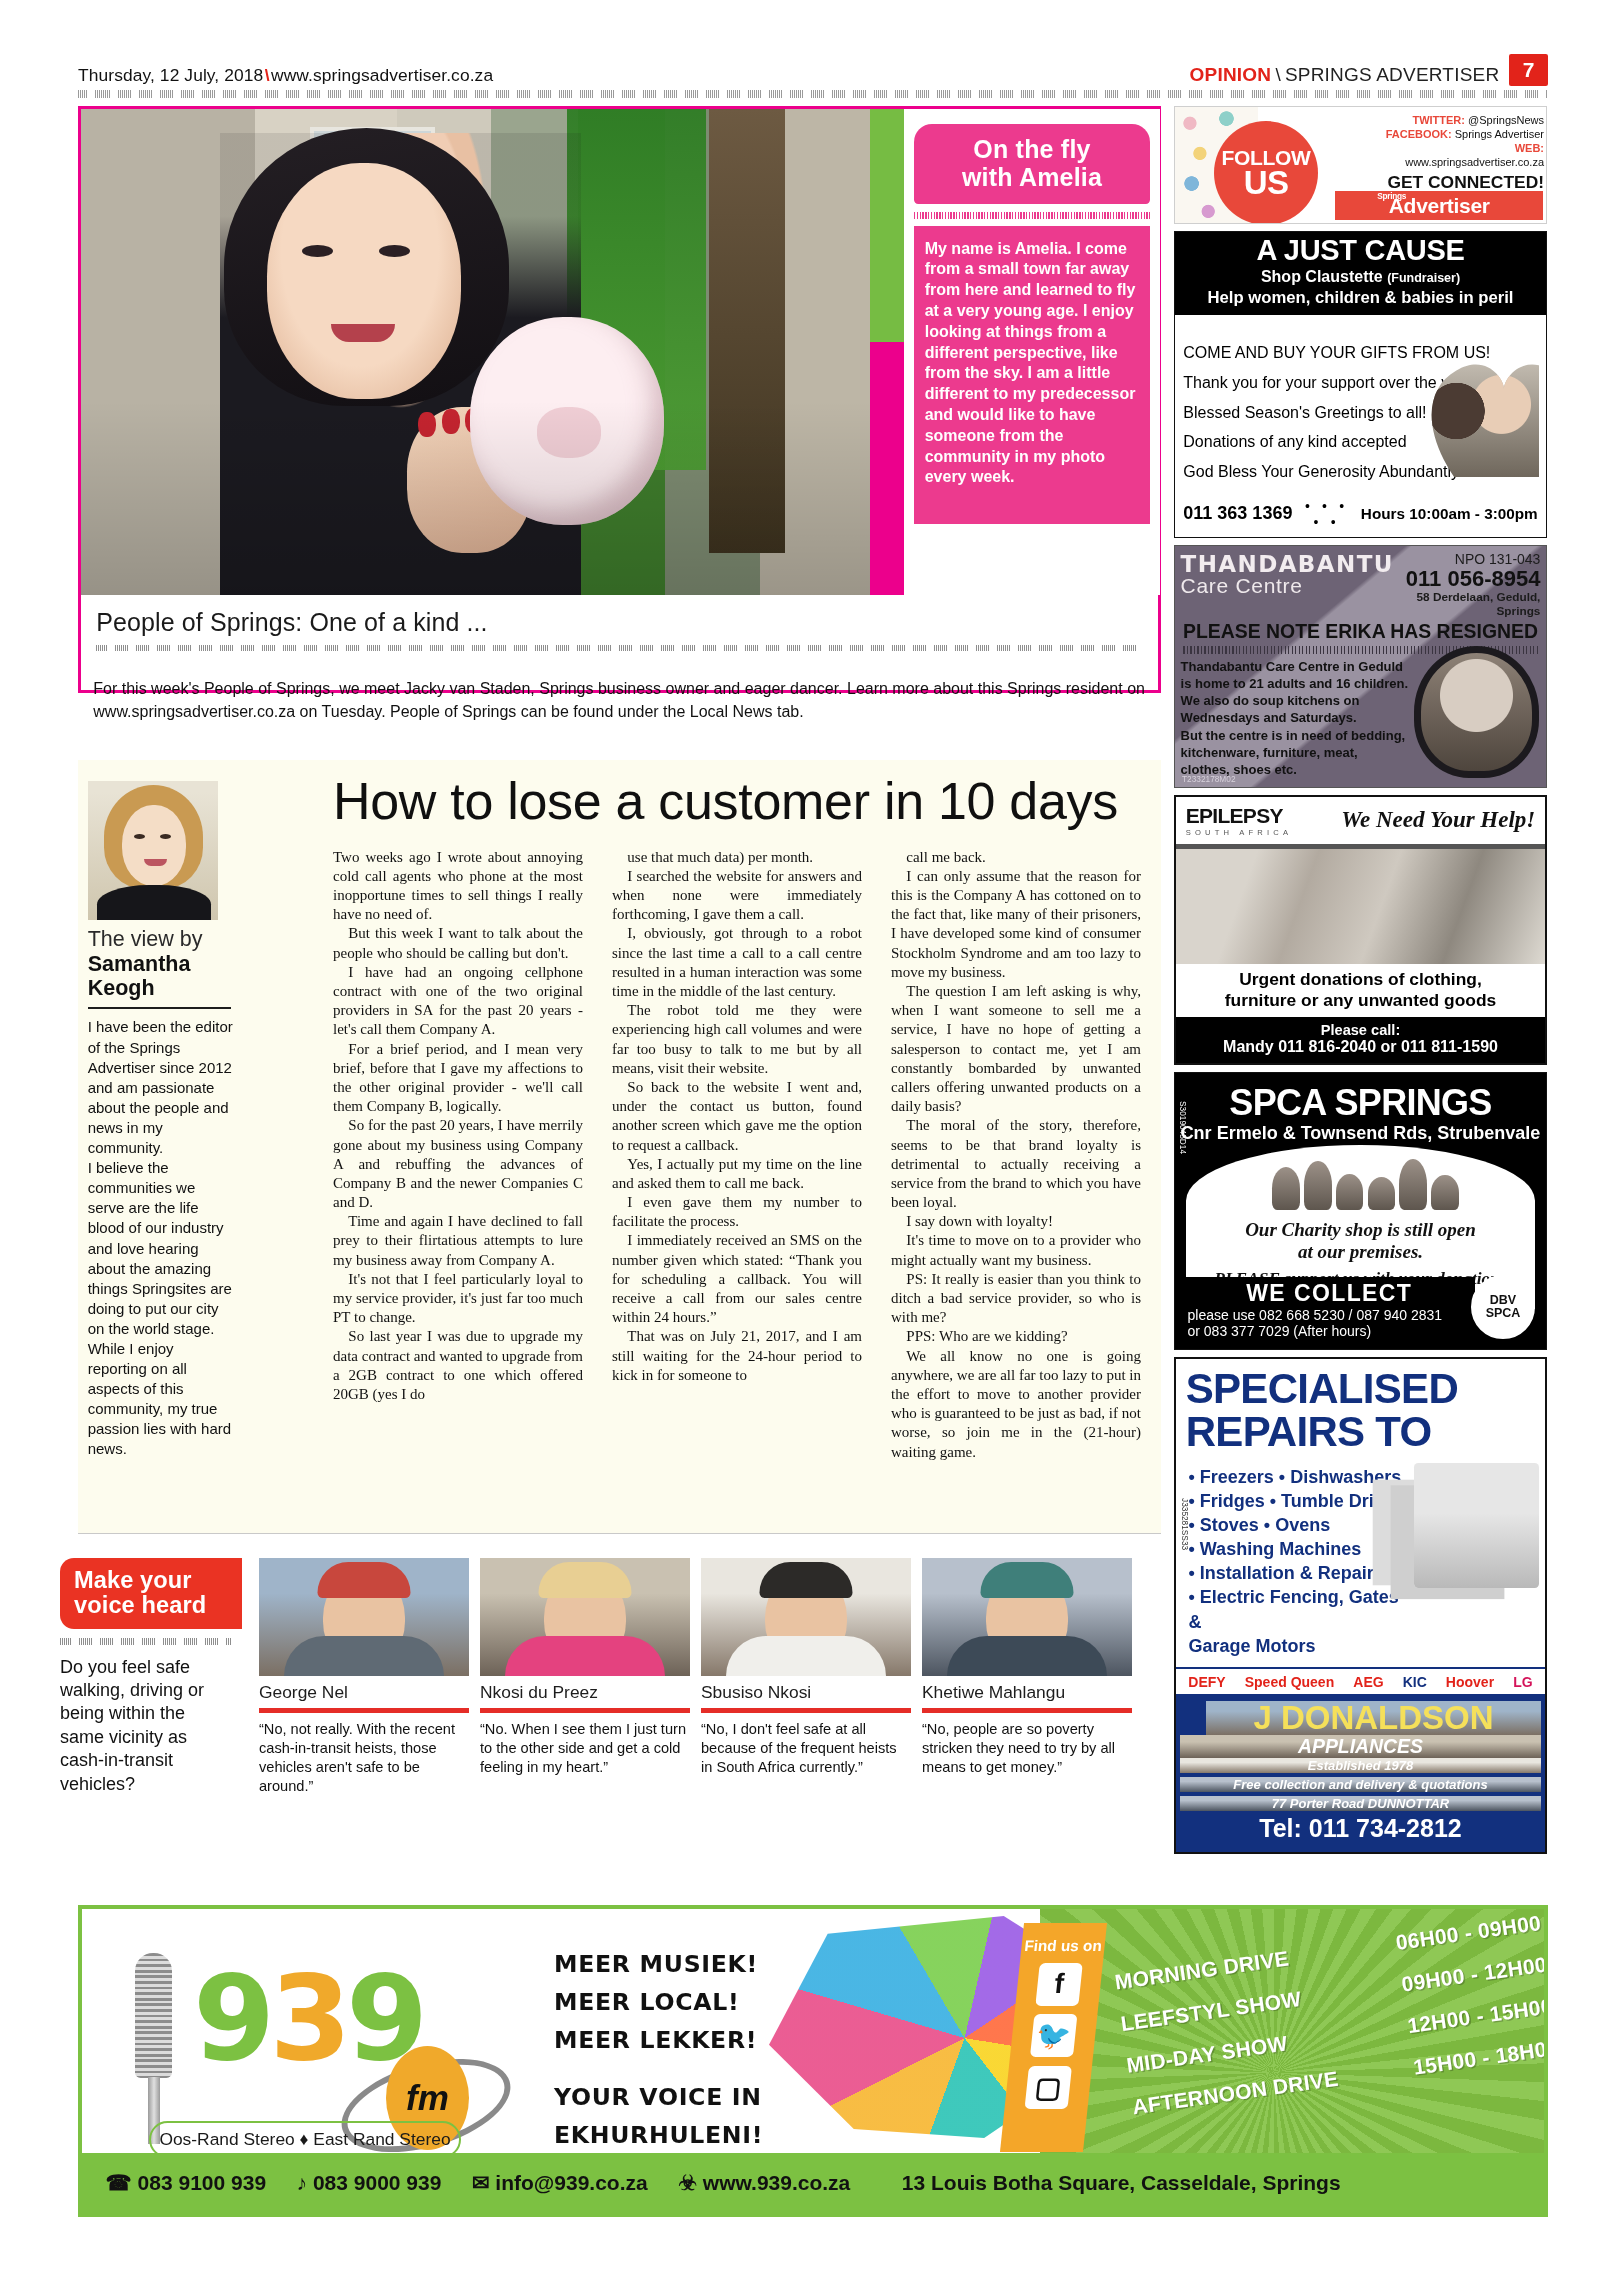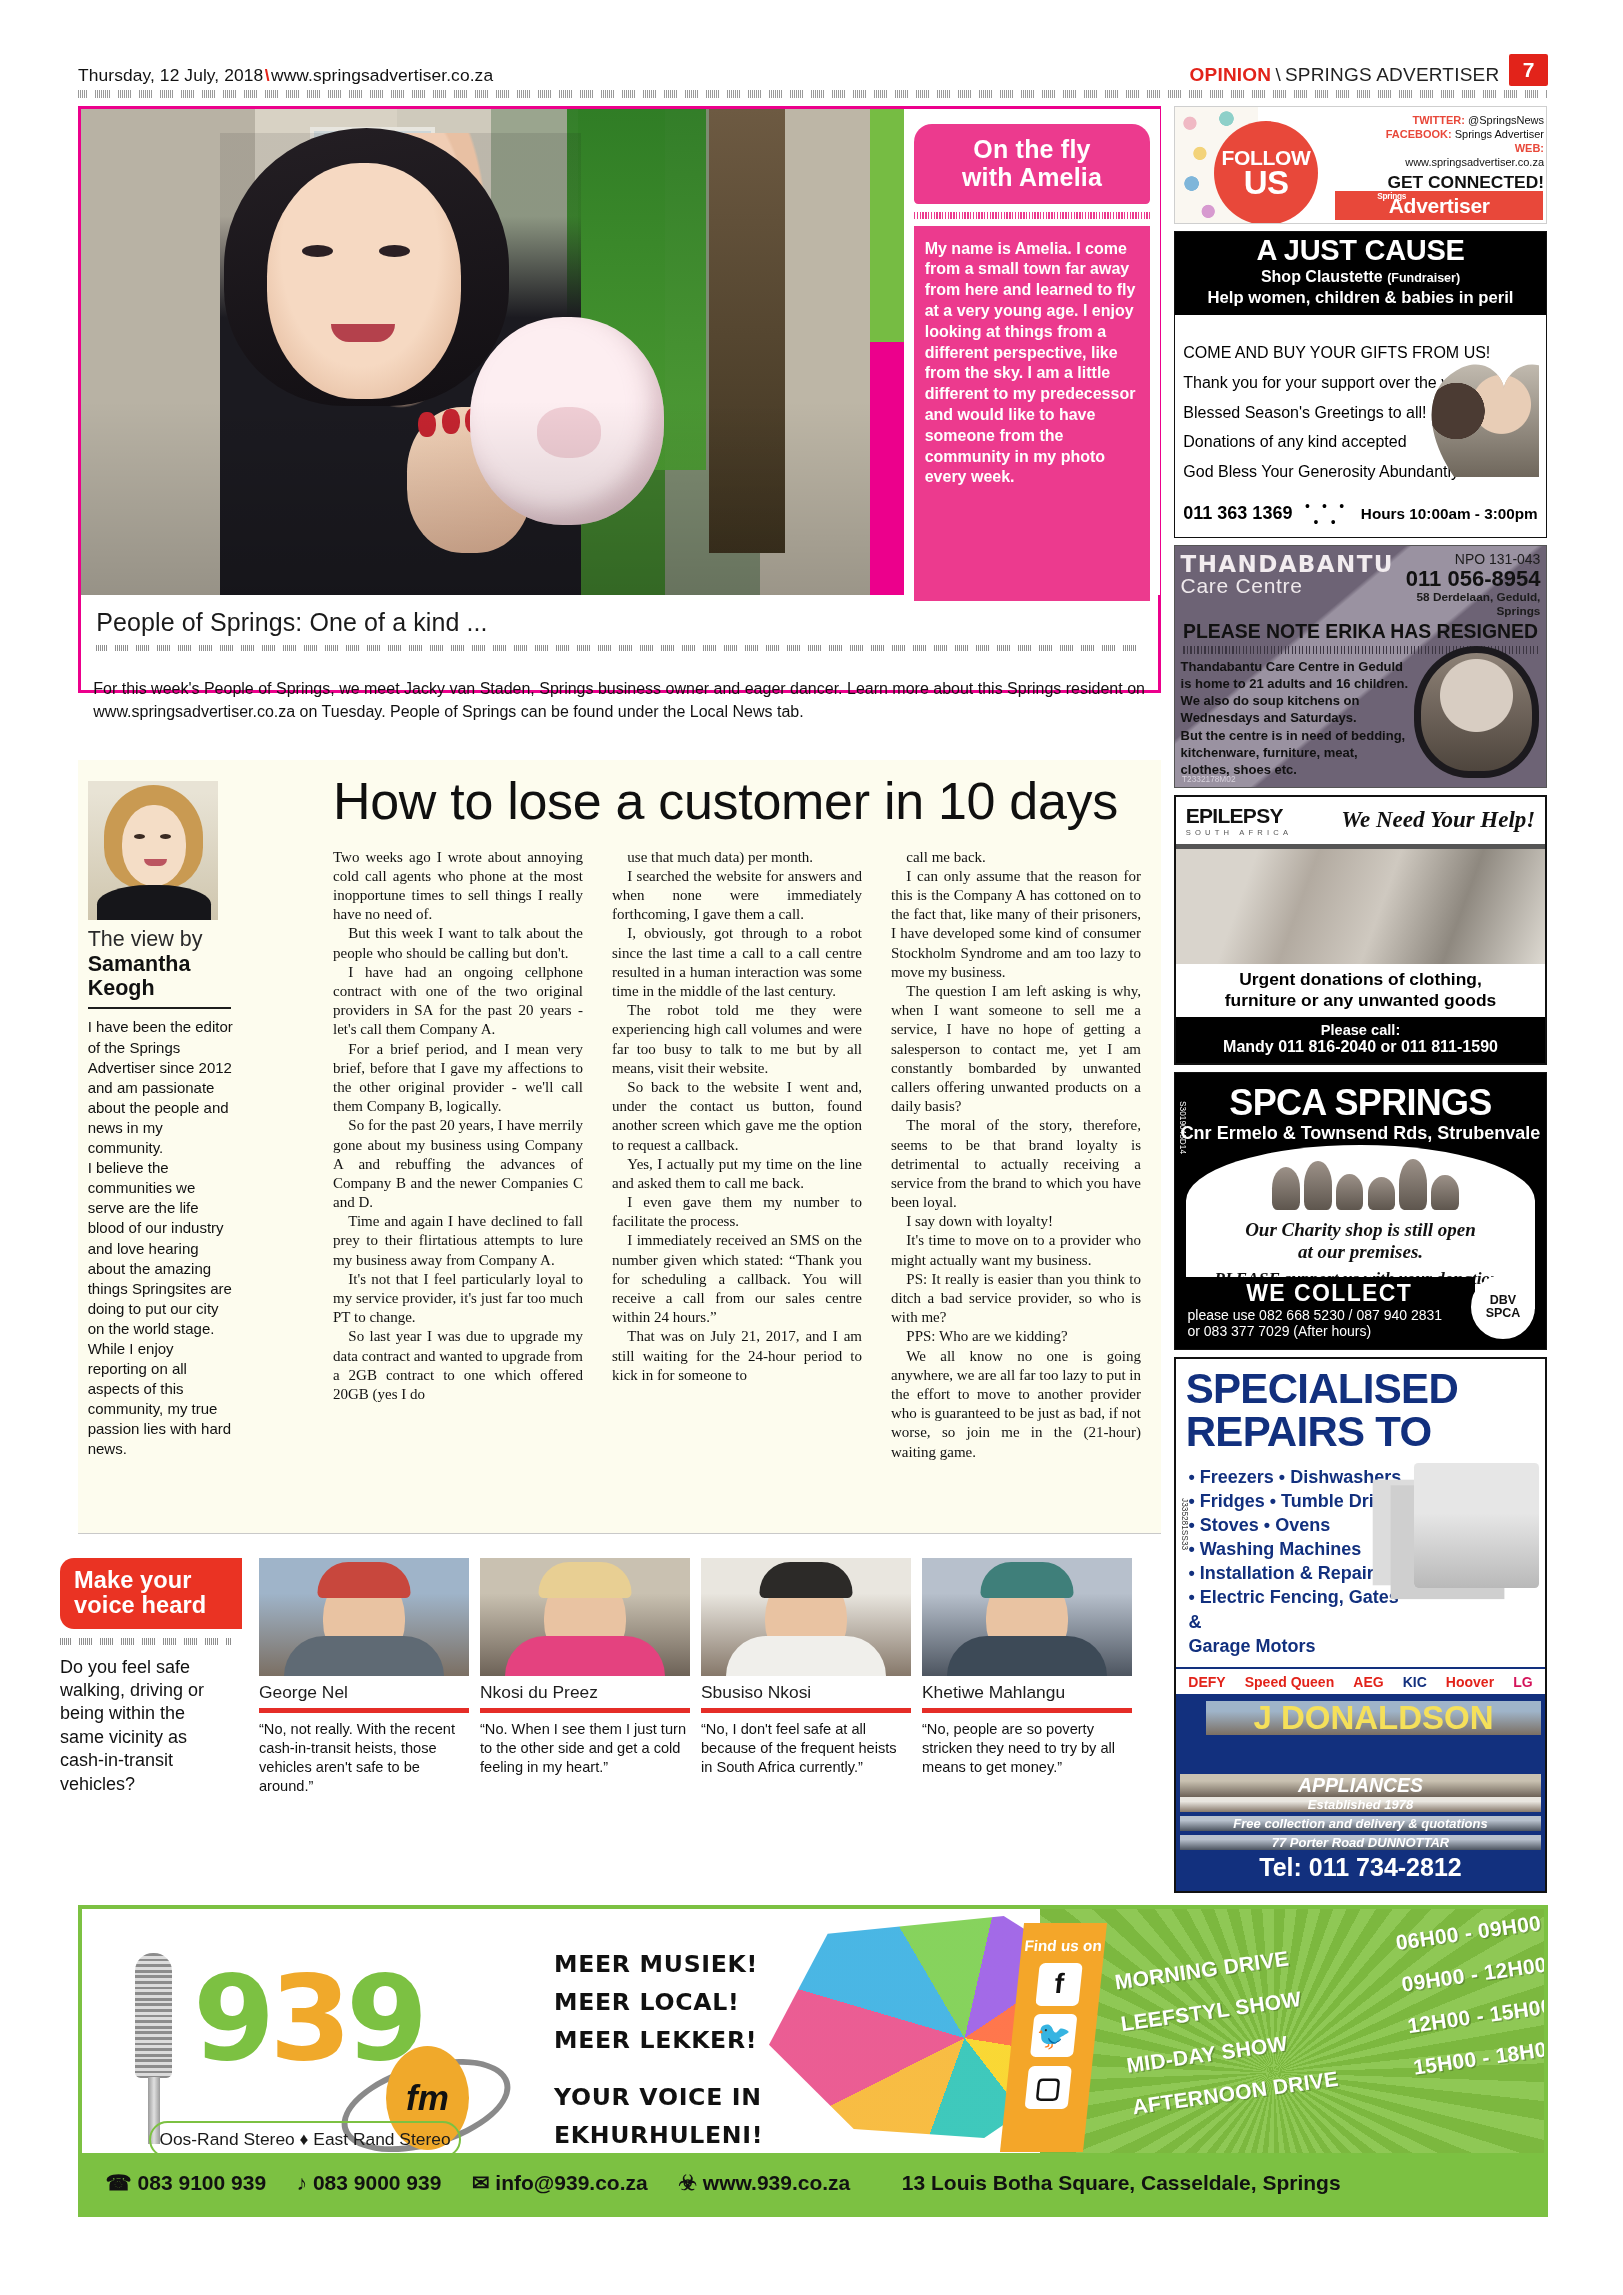--- a/index.html
+++ b/index.html
@@ -91,21 +91,21 @@
     color:#fff; text-align:center; padding:11px 7px 12.5px 7px;
   }
   .amelia-head .l1, .amelia-head .l2 { font-size:25px; font-weight:700; line-height:1.12; letter-spacing:0.2px;}
   .amelia-hatch {
     margin: 8.3px 9.7px 7px 9.7px; height:7px;
     background: repeating-linear-gradient(90deg,#ec3a8e 0 1.4px,#ffffff 1.4px 2.8px);
   }
   .amelia-body {
     margin: 0 9.7px 9.7px 9.7px; background:#ec3a8e; color:#fff;
     padding:12.5px 11px 14px 11px; font-size:16px; font-weight:700; line-height:1.30;
-    height: 375px;
+    height: 298px;
   }
   .feature-caption {
     position:absolute; left:0; top:486px; width:1079px; height:97px; padding:12.5px 15.3px 0 15.3px;
   }
   .caption-title { font-size:25px; font-weight:400; color:#1a1a1a; letter-spacing:0.1px; }
   .caption-hatch {
     margin-top:8.3px; height:6.2px; width:1045px;
     background: repeating-linear-gradient(90deg,#8e8e8e 0 0.7px,#ffffff 0.7px 2.1px);
   }
   .feature-deck {
@@ -343,21 +343,21 @@
   .rep-list { color:#12307e; font-weight:700; font-size:18px; line-height:1.34; padding:11px 0 9.7px 12.5px; width:229px;}
   .rep-appl { position:absolute; right:5.6px; top:104px; width:125px; height:125px;
               background: linear-gradient(180deg,#e6e6e6 0 40%, #b9b9b9 100%);
               box-shadow: -29px 16.7px 0 -5.6px #cfcfcf, -51px 7px 0 -9.7px #dcdcdc; border-radius:4.2px;}
   .rep-brands { border-top:2.8px solid #12307e; border-bottom:2.8px solid #12307e; display:flex;
                 align-items:center; justify-content:space-around; padding:4.2px 2.8px; }
   .rep-brands span { font-size:14px; font-weight:700; }
   .b-defy{color:#e2231a;} .b-sq{color:#e2231a;} .b-aeg{color:#e2231a;} .b-kic{color:#12307e;} .b-hoov{color:#e2231a;} .b-lg{color:#d4145a;}
   .rep-foot { background:#12307e; color:#fff; text-align:center; padding:5.6px 4.2px 8.3px 4.2px;}
   .rep-foot .f1 { font-size:33px; font-weight:700; color:#f5e05a; line-height:1.02;margin-left:26px;}
-  .rep-foot .f2 { font-size:19.4px; font-style:italic; font-weight:700;margin-top:39px;}
+  .rep-foot .f2 { font-size:19.4px; font-style:italic; font-weight:700;}
   .rep-foot .f3 { font-size:13px; font-style:italic; font-weight:700;}
   .rep-foot .f4 { font-size:13px; font-style:italic; font-weight:700; margin-top:4.2px;}
   .rep-foot .f6 { font-size:25px; font-weight:700; margin-top:2.8px;}
   .rep-code { position:absolute; left:4.2px; top:139px; font-size:8.3px; color:#333; writing-mode:vertical-rl; }
 </style>
 </head>
 <body>
 
 <div class="page">
 

